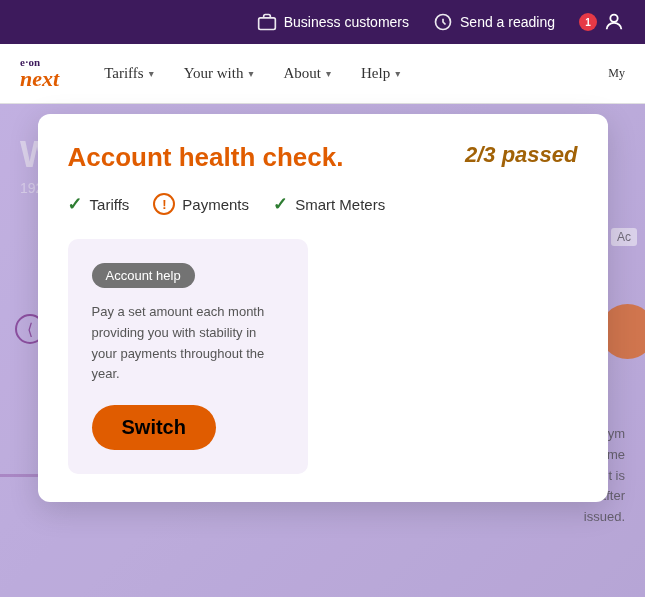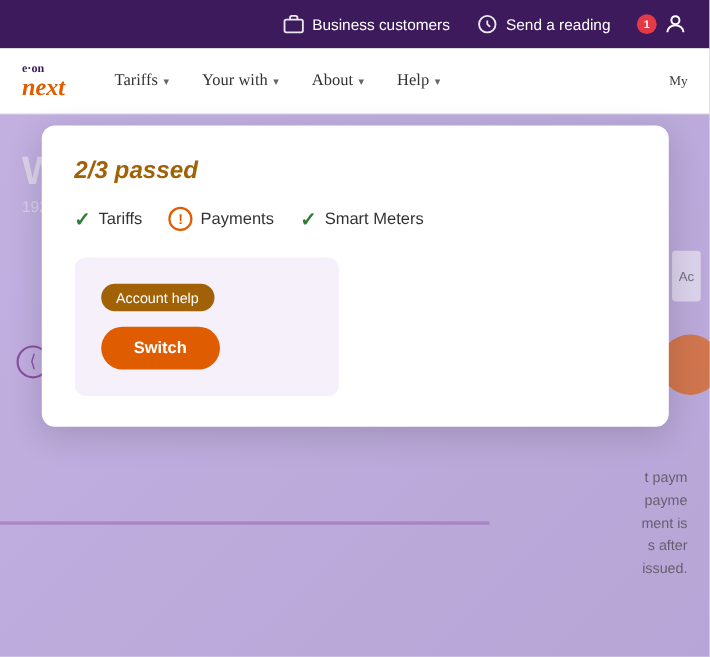--- a/index.html
+++ b/index.html
@@ -133,21 +133,21 @@
     }
 
     
     .bg-right-label {
       position: absolute;
       top: 124px;
       right: 8px;
       font-size: 12px;
       color: #555;
       background: rgba(255,255,255,0.7);
-      padding: 16px 6px;
+      padding: 2px 6px;
       border-radius: 3px;
     }
     .bg-orange-circle {
       position: absolute;
       top: 200px;
       right: -10px;
       width: 55px;
       height: 55px;
       background: #e05c00;
       border-radius: 50%;
@@ -259,21 +259,21 @@
     }
 
     
     .help-card {
       background: #f5f0fa;
       border-radius: 10px;
       padding: 24px;
       max-width: 240px;
     }
     .card-badge {
-      background: #a16207;
+      background: #737373;
       color: #fff;
       border-radius: 20px;
       padding: 5px 14px;
       font-size: 13px;
       display: inline-block;
       margin-bottom: 14px;
     }
     .card-title {
       font-size: 17px;
       font-weight: bold;
@@ -282,25 +282,25 @@
       line-height: 1.3;
     }
     .card-desc {
       font-size: 13px;
       color: #555;
       line-height: 1.6;
       margin-bottom: 20px;
     }
     .card-btn {
       background: #e05c00;
-      color: #ffffff;
+      color: #000000;
       border: none;
       border-radius: 24px;
       padding: 11px 30px;
-      font-size: 15px;
+      font-size: 20px;
       font-weight: bold;
       cursor: pointer;
     }
   </style>
 </head>
 <body>
 
 <div class="top-bar">
   <div class="top-bar-item">
     <svg class="top-bar-icon" viewBox="0 0 24 24" fill="none" stroke="white" stroke-width="2">
@@ -371,37 +371,39 @@
 
   <div class="bg-left-icon">⟨</div>
 
   <div class="bg-purple-bar"></div>
 </div>
 
 <div class="modal-overlay">
   <div class="modal">
 
     <div class="modal-header">
+      <h2 class="modal-title">Account health check.</h2>
       <span class="modal-score">2/3 passed</span>
     </div>
 
     <div class="modal-checks">
       <div class="check-item">
         <span class="check-green">✓</span>
         <span>Tariffs</span>
       </div>
       <div class="check-item">
         <div class="check-warning">!</div>
         <span>Payments</span>
       </div>
       <div class="check-item">
         <span class="check-green">✓</span>
         <span>Smart Meters</span>
       </div>
     </div>
 
     <div class="help-card">
       <div class="card-badge">Account help</div>
+      <div class="card-desc">Pay a set amount each month providing you with stability in your payments throughout the year.</div>
       <button class="card-btn">Switch</button>
     </div>
 
   </div>
 </div>
 
 </body></html>

